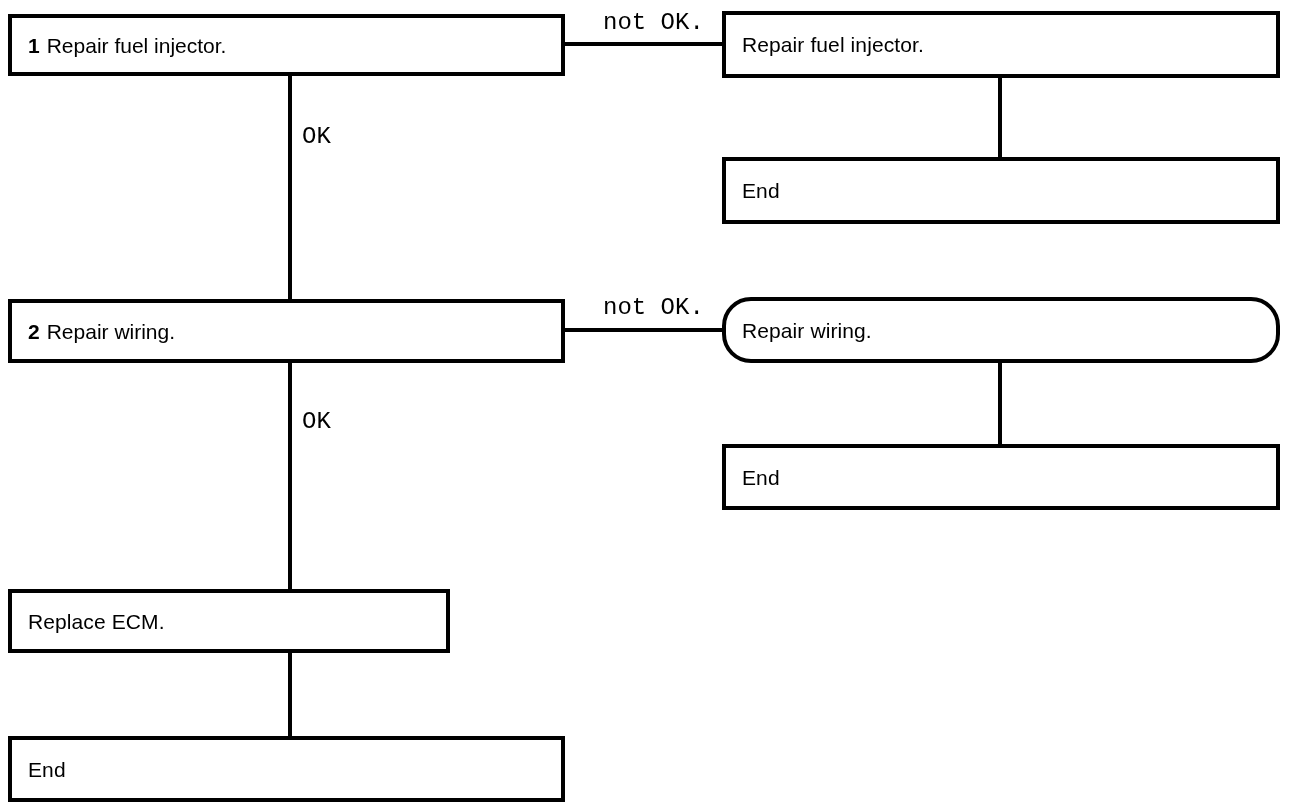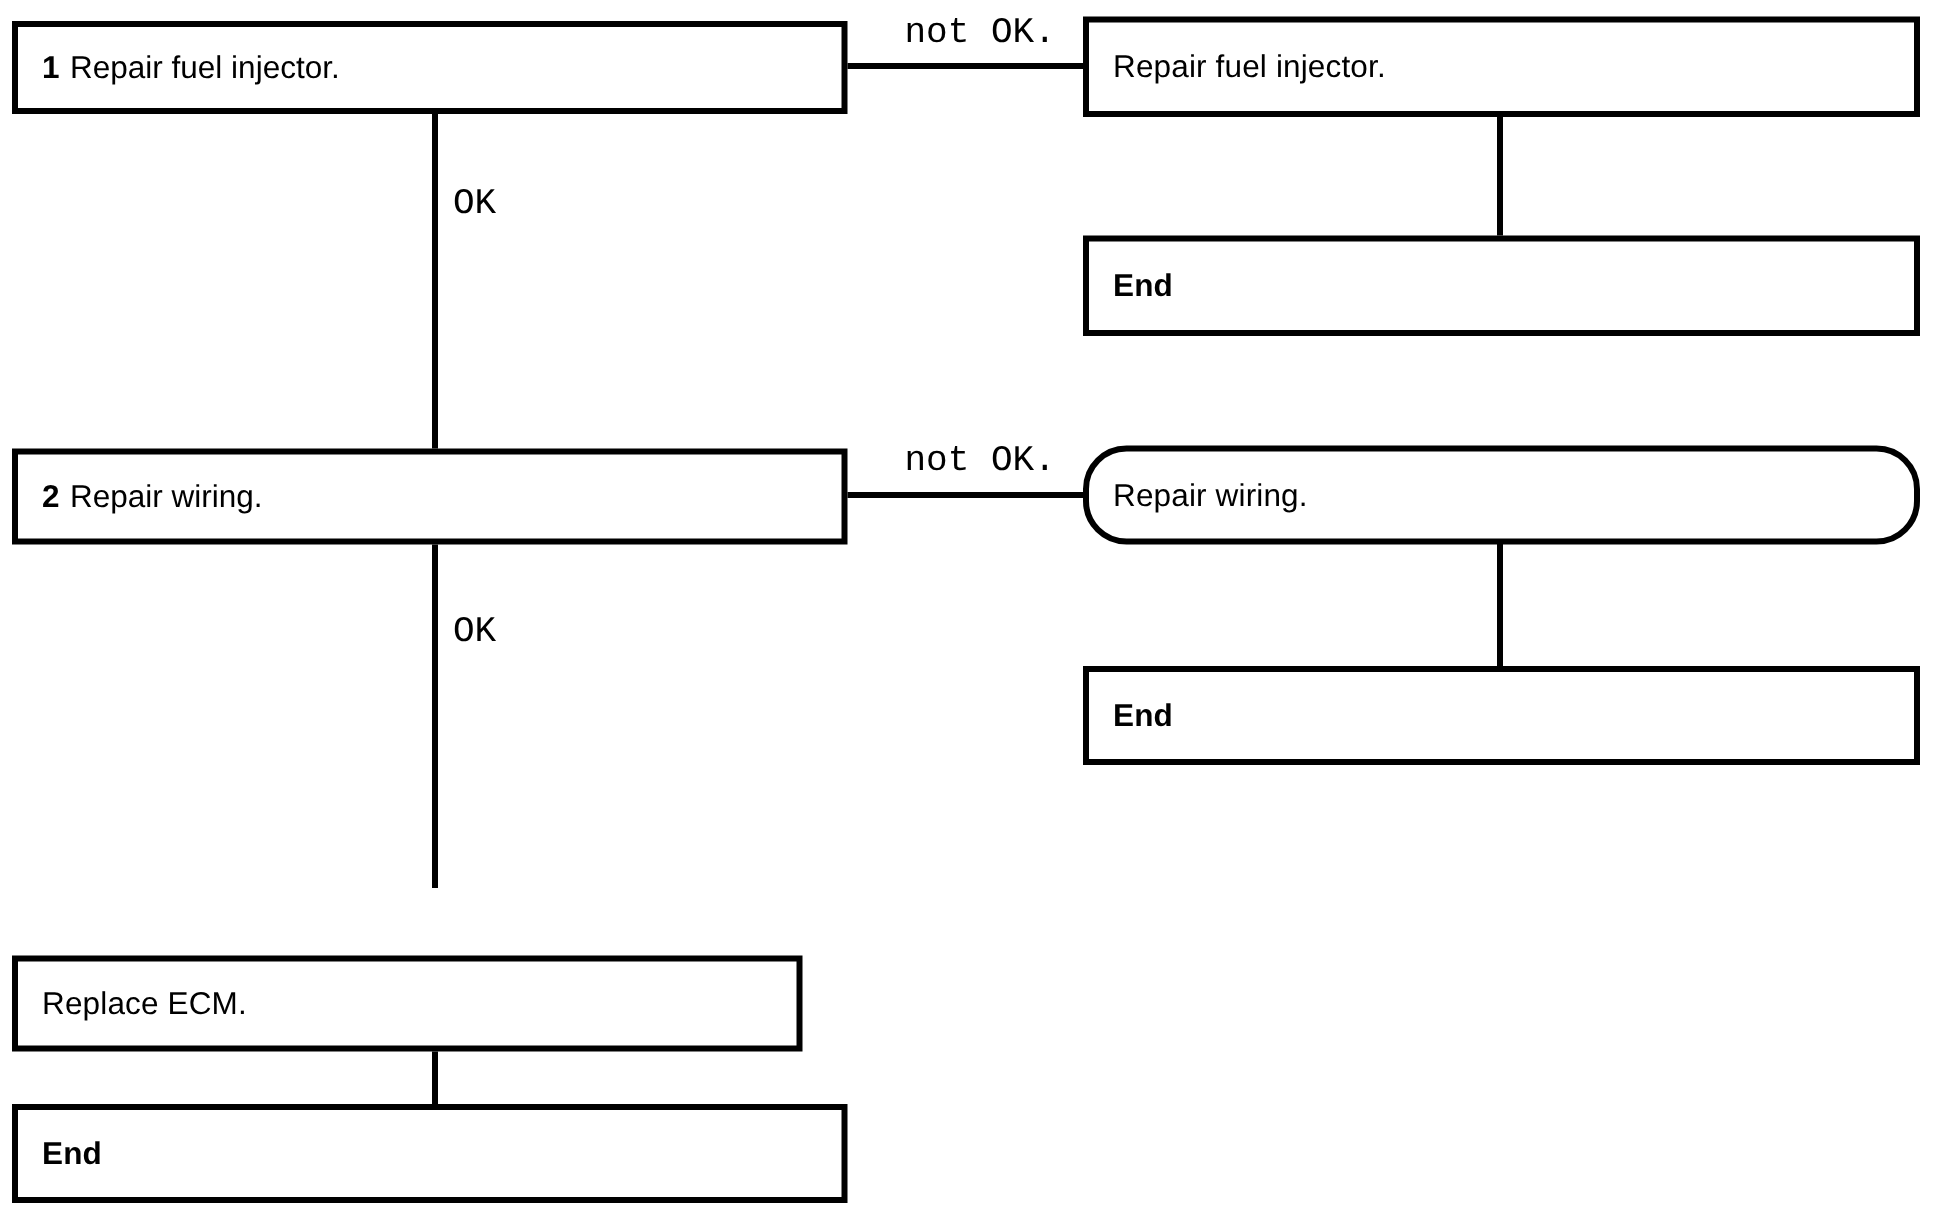--- a/index.html
+++ b/index.html
@@ -41,21 +41,21 @@
     line-height: 1;
     padding-left: 16px;
   }
   .node .step-label {
     font-size: 21px;
     line-height: 1;
     padding-left: 7px;
     white-space: nowrap;
   }
   .node.terminal .node-text {
-    font-weight: bold;
+    font-weight: normal;
   }
   .conn-v {
     position: absolute;
     width: 4px;
     background: #000000;
     z-index: 1;
   }
   .conn-h {
     position: absolute;
     height: 4px;
@@ -110,21 +110,21 @@
   </div>
 
   <div class="node" style="left:722px; top:297px; width:558px; height:66px;border-radius:29px;">
     <span class="node-text">Repair wiring.</span>
   </div>
 
   <div class="node terminal" style="left:722px; top:444px; width:558px; height:66px;">
     <span class="node-text">End</span>
   </div>
 
-  <div class="node" style="left:8px; top:589px; width:527px; height:64px;margin-top:48px;">
+  <div class="node" style="left:8px; top:589px; width:442px; height:64px;">
     <span class="node-text">Replace ECM.</span>
   </div>
 
   <div class="node terminal" style="left:8px; top:736px; width:557px; height:66px;">
     <span class="node-text">End</span>
   </div>
 
   <div class="edge-label" style="left:603px; top:11px;">not OK.</div>
 
   <div class="edge-label" style="left:302px; top:125px;">OK</div>

